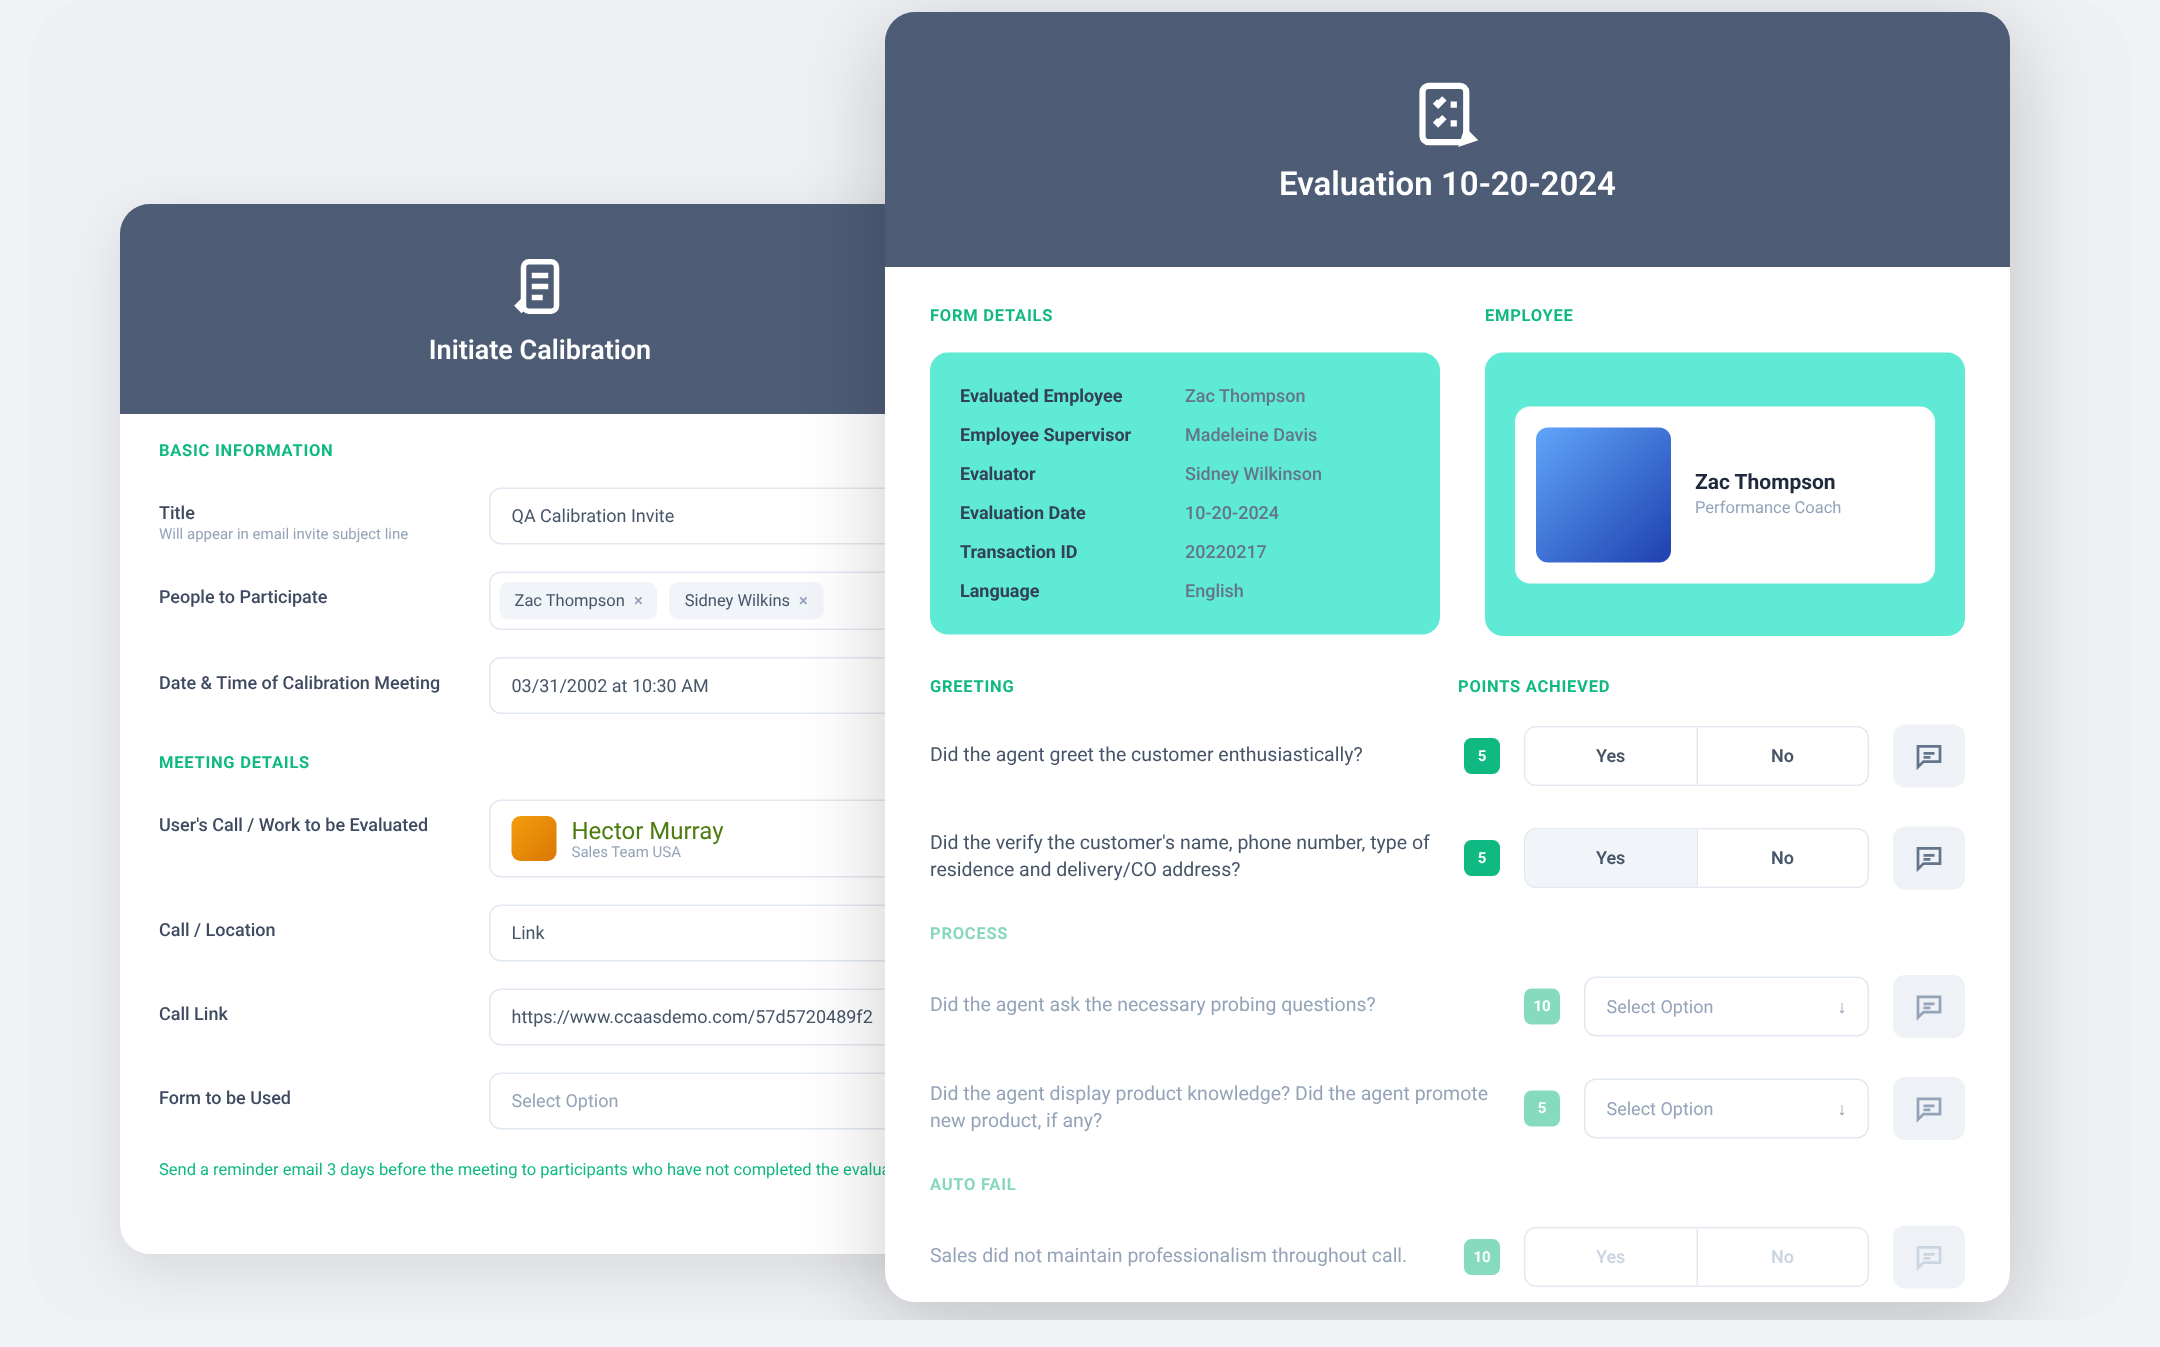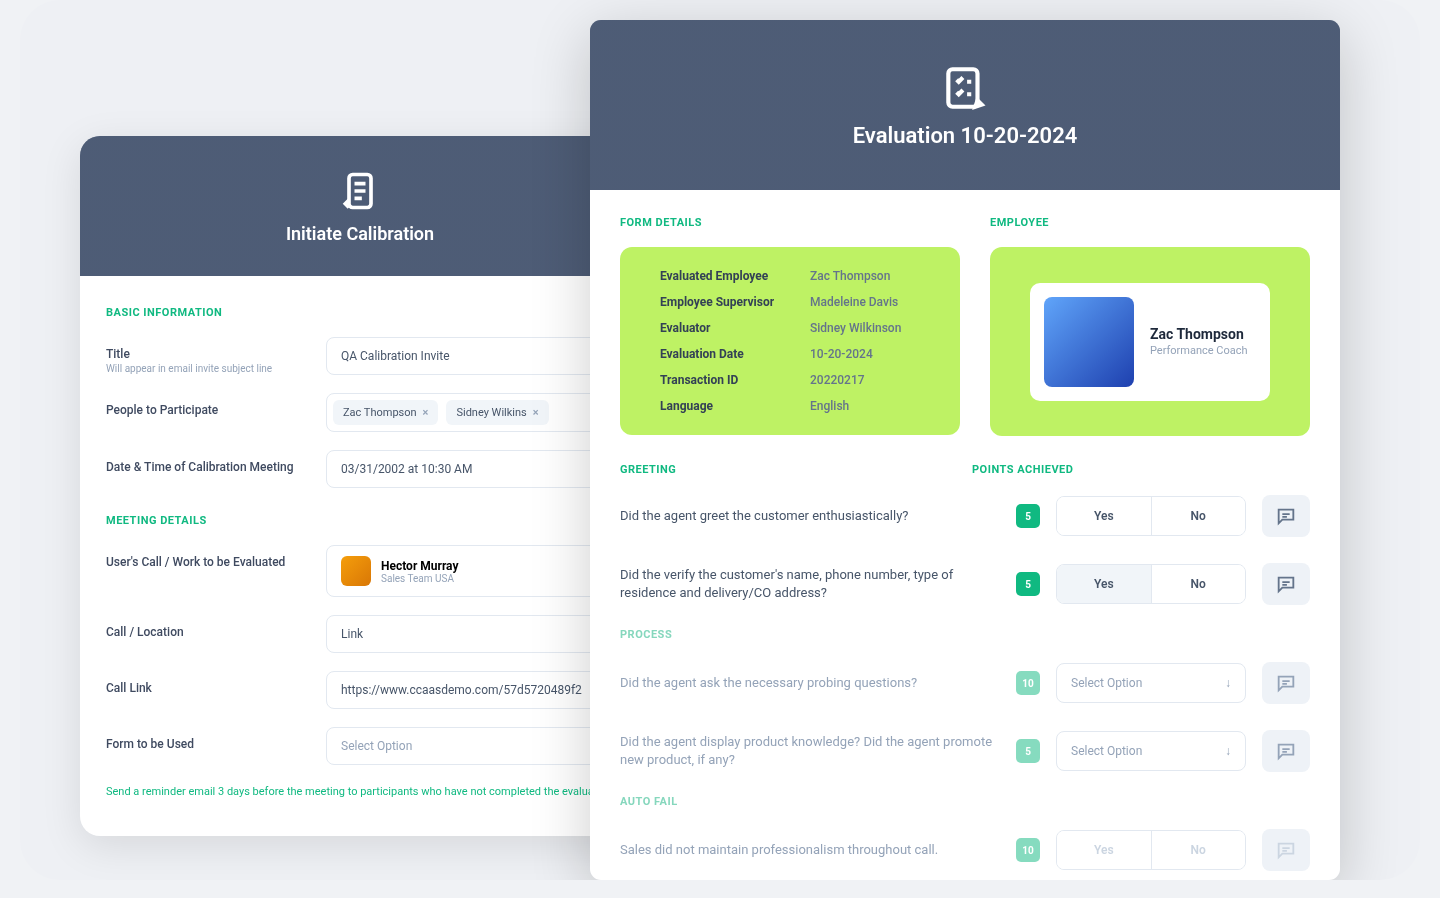--- a/index.html
+++ b/index.html
@@ -29,42 +29,41 @@
     overflow: hidden;
   }
   .card-left {
     left: 60px;
     top: 136px;
     width: 560px;
     height: 700px;
   }
   .card-right {
     left: 570px;
-    top: 20px;
+    top: 8px;
     width: 750px;
     height: 860px;
     box-shadow: 0 15px 60px rgba(0,0,0,0.2);
-    border-radius: 11px;
   }
   .card-header {
     height: 170px;
     background: linear-gradient(rgba(67,82,109,0.85), rgba(67,82,109,0.85)), #8b96a8;
     background-size: cover;
     display: flex;
     flex-direction: column;
     align-items: center;
     justify-content: center;
     color: #fff;
   }
   .card-left .card-header { height: 140px; }
   .card-header svg { margin-bottom: 10px; }
   .card-header-title { font-size: 22px; font-weight: 600; }
   .card-left .card-header-title { font-size: 18px; }
   .card-body { padding: 26px 30px; }
-  .card-left .card-body { padding: 30px 26px; }
+  .card-left .card-body { padding: 18px 26px; }
   .section-label {
     color: #10b981;
     font-size: 11px;
     font-weight: 700;
     letter-spacing: 0.5px;
     text-transform: uppercase;
     margin-bottom: 18px;
   }
   .form-row {
     display: flex;
@@ -118,37 +117,37 @@
     display: flex;
     align-items: center;
     gap: 10px;
   }
   .avatar {
     width: 30px; height: 30px;
     border-radius: 6px;
     background: linear-gradient(135deg, #f59e0b, #d97706);
     flex-shrink: 0;
   }
-  .user-pill-name { font-size: 12px; font-weight: 700; color: #000000; }
+  .user-pill-name { font-size: 16px; font-weight: 400; color: #4d7c0f; }
   .user-pill-sub { font-size: 10px; color: #94a3b8; }
   .info-text {
     font-size: 11px;
     color: #10b981;
     margin-top: 20px;
   }
   .details-grid {
     display: flex;
     gap: 30px;
     margin-bottom: 28px;
   }
   .details-box {
     flex: 1;
-    background: #bef264;
+    background: #5eead4;
     border-radius: 12px;
-    padding: 22px 40px;
+    padding: 22px 20px;
   }
   .details-row {
     display: flex;
     font-size: 12px;
     margin-bottom: 12px;
   }
   .details-row:last-child { margin-bottom: 0; }
   .details-key { width: 150px; font-weight: 700; color: #334155; }
   .details-val { color: #64748b; font-weight: 500; }
   .employee-card {
@@ -196,21 +195,21 @@
     border-radius: 5px;
     position: relative;
     flex-shrink: 0;
   }
   .points-badge.faded { opacity: 0.5; }
   .yn-group {
     display: flex;
     border: 1px solid #e2e8f0;
     border-radius: 8px;
     overflow: hidden;
-    width: 190px;
+    width: 230px;
     flex-shrink: 0;
   }
   .yn-btn {
     flex: 1;
     text-align: center;
     padding: 12px 0;
     font-size: 12px;
     font-weight: 600;
     color: #475569;
     cursor: pointer;

